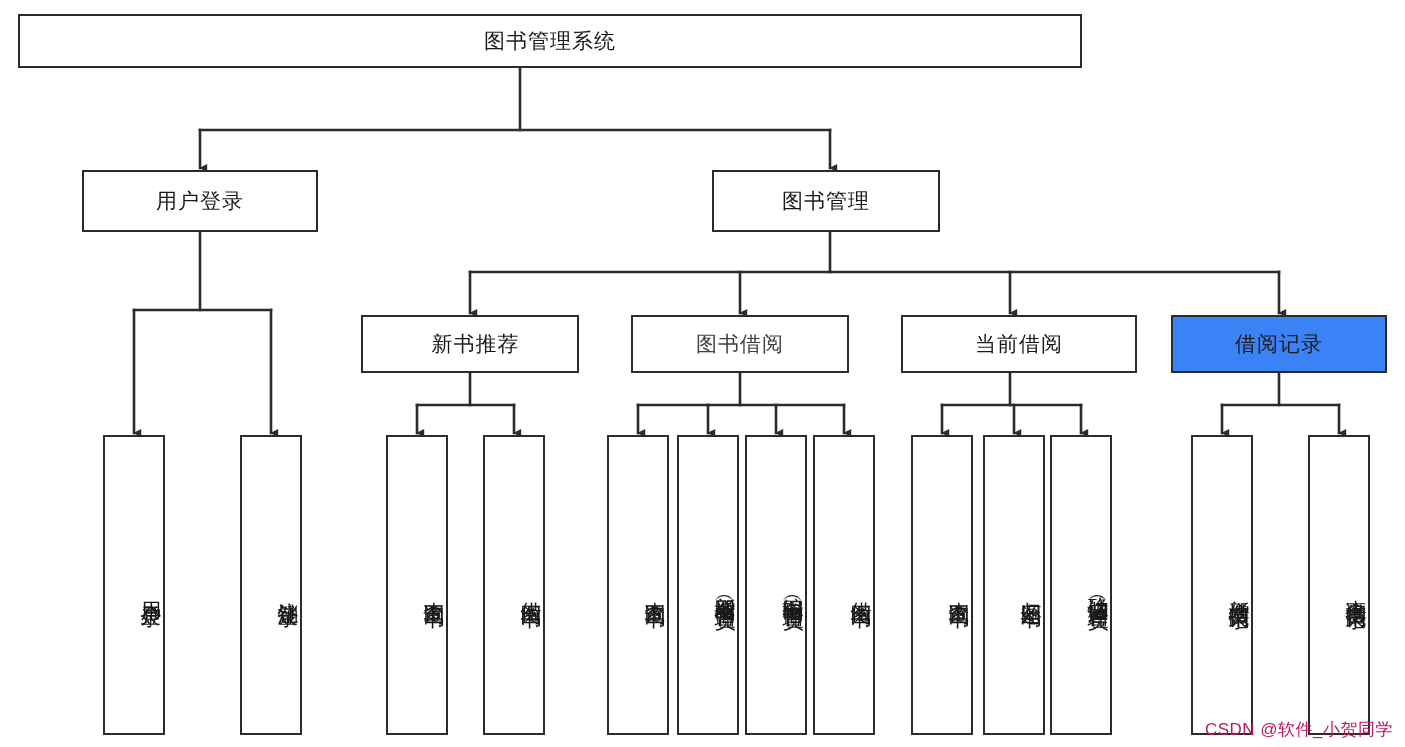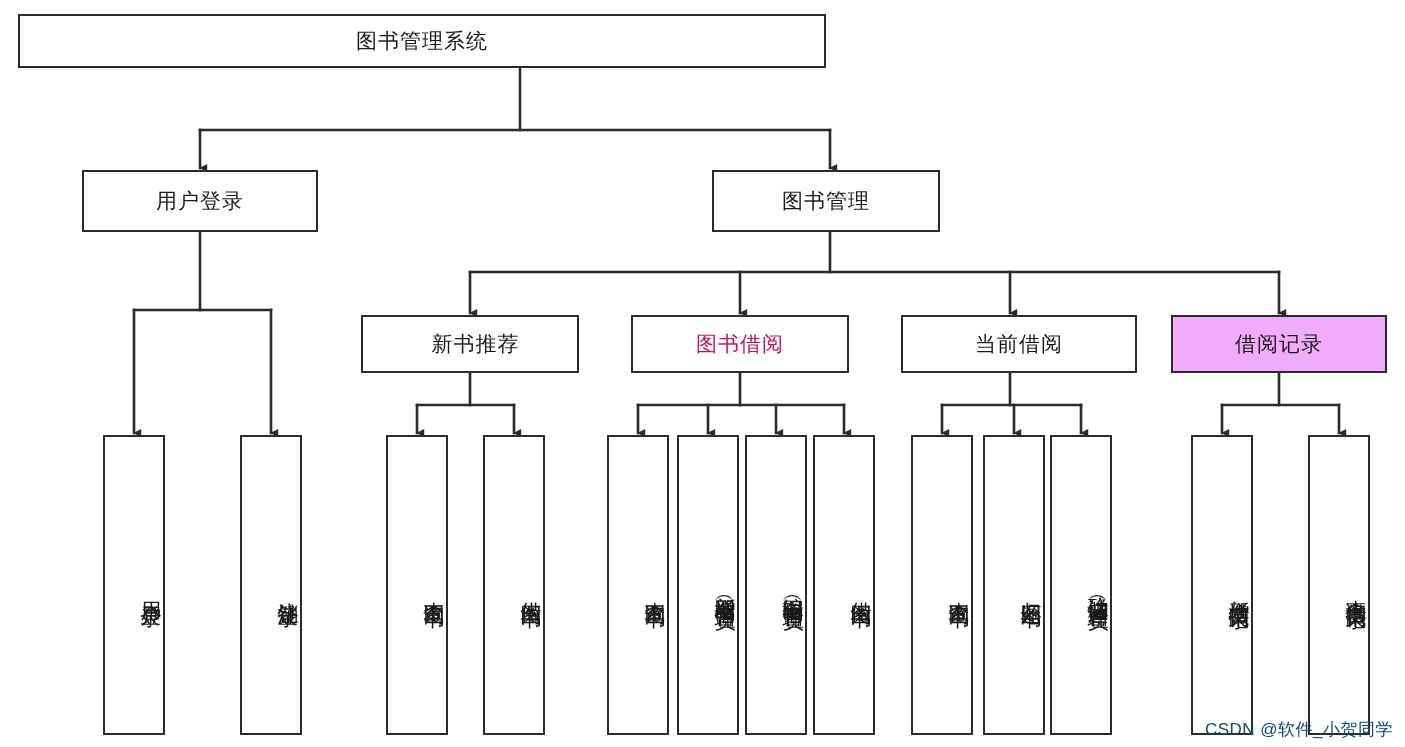--- a/index.html
+++ b/index.html
@@ -116,41 +116,41 @@
       <path d="M 1014 405 L 1014 433" marker-end="url(#arrowhead)"></path>
       <path d="M 1081 405 L 1081 433" marker-end="url(#arrowhead)"></path>
 
       <path d="M 1279 373 L 1279 405"></path>
       <path d="M 1222 405 L 1339 405"></path>
       <path d="M 1222 405 L 1222 433" marker-end="url(#arrowhead)"></path>
       <path d="M 1339 405 L 1339 433" marker-end="url(#arrowhead)"></path>
     </g>
   </svg>
 
-  <div class="node horizontal" style="left: 18px; top: 14px; width: 808px; height: 54px; border-color: rgb(43, 43, 43); background: rgb(255, 255, 255); color: rgb(26, 26, 26);">
+  <div class="node horizontal" style="left: 18px; top: 14px; width: 1064px; height: 54px; border-color: rgb(43, 43, 43); background: rgb(255, 255, 255); color: rgb(26, 26, 26);">
     <span class="label">图书管理系统</span>
   </div>
 
   <div class="node horizontal" style="left: 82px; top: 170px; width: 236px; height: 62px; border-color: rgb(43, 43, 43); background: rgb(255, 255, 255); color: rgb(26, 26, 26);">
     <span class="label">用户登录</span>
   </div>
   <div class="node horizontal" style="left: 712px; top: 170px; width: 228px; height: 62px; border-color: rgb(43, 43, 43); background: rgb(255, 255, 255); color: rgb(26, 26, 26);">
     <span class="label">图书管理</span>
   </div>
 
   <div class="node horizontal" style="left: 361px; top: 315px; width: 218px; height: 58px; border-color: rgb(43, 43, 43); background: rgb(255, 255, 255); color: rgb(26, 26, 26); padding-left: 11px;">
     <span class="label">新书推荐</span>
   </div>
-  <div class="node horizontal" style="left: 631px; top: 315px; width: 218px; height: 58px; border-color: rgb(43, 43, 43); background: rgb(255, 255, 255); color: #be185d;">
+  <div class="node horizontal" style="left: 631px; top: 315px; width: 218px; height: 58px; border-color: rgb(43, 43, 43); background: rgb(255, 255, 255); color: #404040;">
     <span class="label">图书借阅</span>
   </div>
   <div class="node horizontal" style="left: 901px; top: 315px; width: 236px; height: 58px; border-color: rgb(43, 43, 43); background: rgb(255, 255, 255); color: rgb(26, 26, 26);">
     <span class="label">当前借阅</span>
   </div>
-  <div class="node horizontal" style="left: 1171px; top: 315px; width: 216px; height: 58px; border-color: rgb(43, 43, 43); background: #f0abfc; color: rgb(26, 26, 26);">
+  <div class="node horizontal" style="left: 1171px; top: 315px; width: 216px; height: 58px; border-color: rgb(43, 43, 43); background: #3b82f6; color: rgb(26, 26, 26);">
     <span class="label">借阅记录</span>
   </div>
 
   <div class="node vertical" style="left: 103px; top: 435px; width: 62px; height: 300px; border-color: rgb(43, 43, 43); background: rgb(255, 255, 255); color: rgb(26, 26, 26);">
     <span class="label">用户登录</span>
   </div>
   <div class="node vertical" style="left: 240px; top: 435px; width: 62px; height: 300px; border-color: rgb(43, 43, 43); background: rgb(255, 255, 255); color: rgb(26, 26, 26);">
     <span class="label">注销登录</span>
   </div>
   <div class="node vertical" style="left: 386px; top: 435px; width: 62px; height: 300px; border-color: rgb(43, 43, 43); background: rgb(255, 255, 255); color: rgb(26, 26, 26);">
@@ -180,14 +180,14 @@
   <div class="node vertical" style="left: 1050px; top: 435px; width: 62px; height: 300px; border-color: rgb(43, 43, 43); background: rgb(255, 255, 255); color: rgb(26, 26, 26);">
     <span class="label">确认归还（管理员）</span>
   </div>
   <div class="node vertical" style="left: 1191px; top: 435px; width: 62px; height: 300px; border-color: rgb(43, 43, 43); background: rgb(255, 255, 255); color: rgb(26, 26, 26);">
     <span class="label">新增借阅记录</span>
   </div>
   <div class="node vertical" style="left: 1308px; top: 435px; width: 62px; height: 300px; border-color: rgb(43, 43, 43); background: rgb(255, 255, 255); color: rgb(26, 26, 26);">
     <span class="label">查询借阅记录</span>
   </div>
 
-  <div class="watermark" style="color: #0c4a6e; margin-left: 36px;">CSDN @软件_小贺同学</div>
+  <div class="watermark" style="color: #be185d; margin-left: 36px;">CSDN @软件_小贺同学</div>
 </div>
 
 </body></html>

